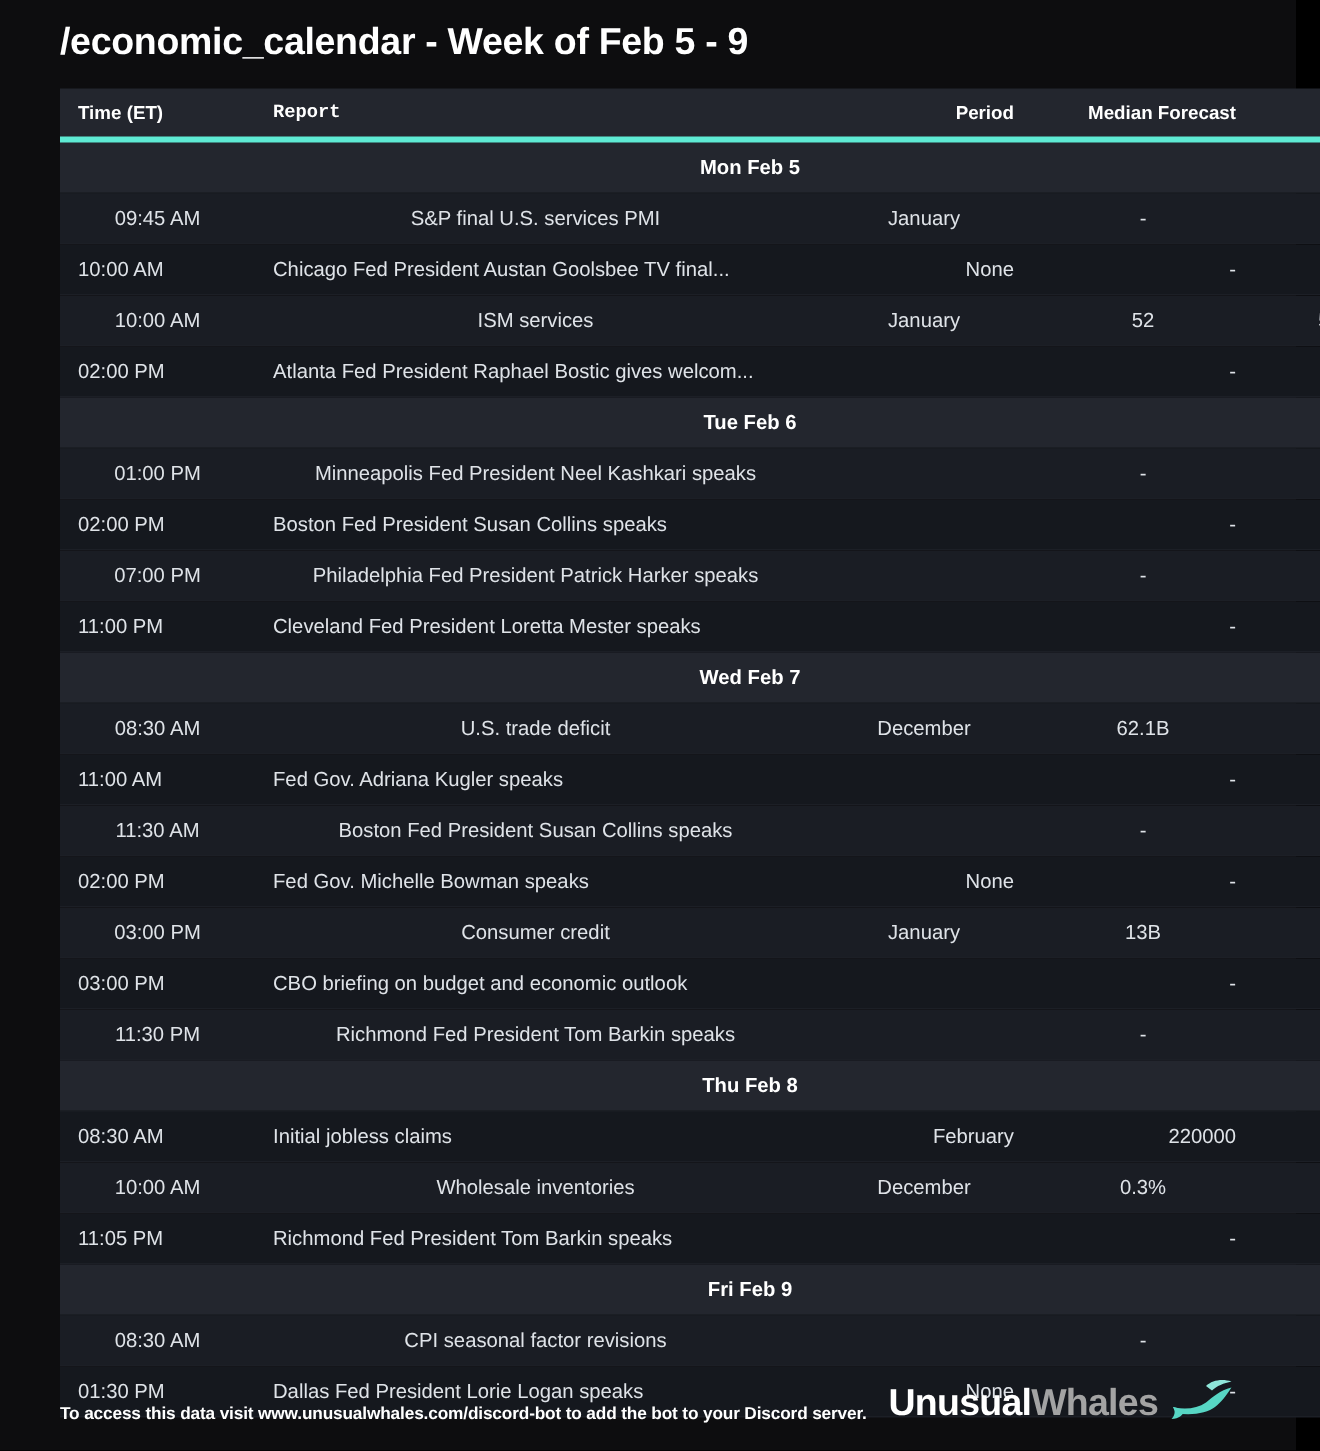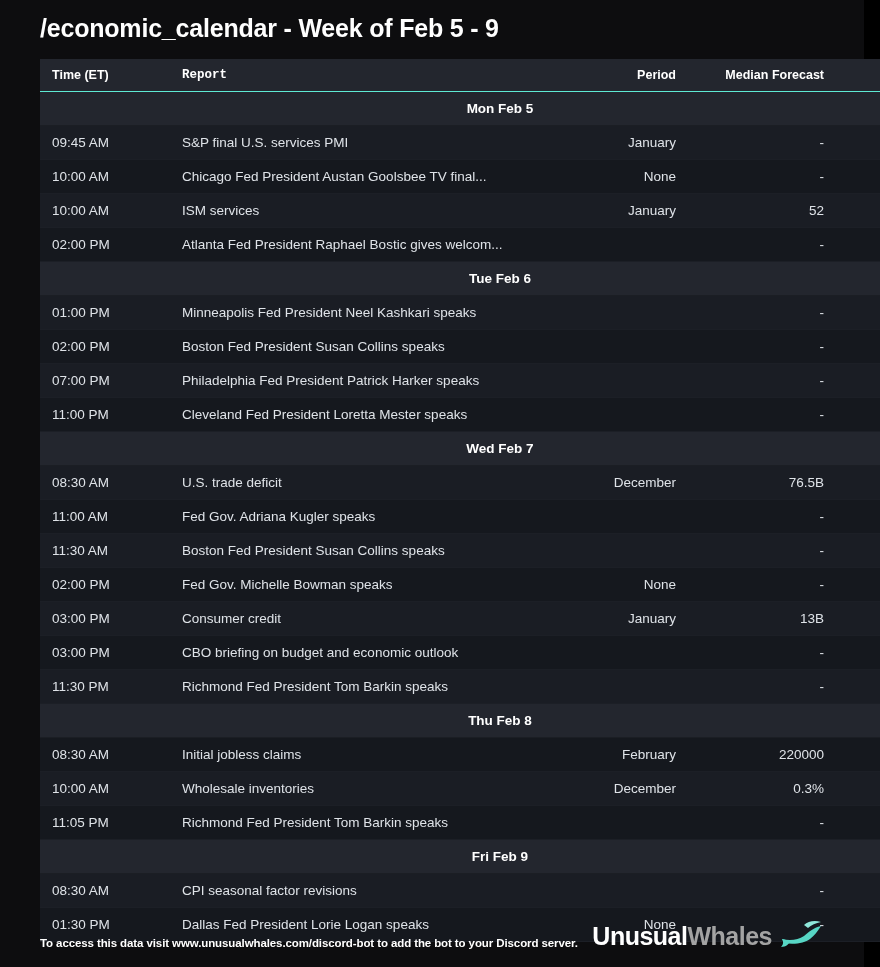--- a/index.html
+++ b/index.html
@@ -35,21 +35,21 @@
     table-layout: fixed;
     font-size: 13.5px;
   }
   table.calendar thead th {
     font-size: 12.5px;
     font-weight: bold;
     color: #ffffff;
     background: #23262e;
     padding: 9px 12px;
     text-align: left;
-    border-bottom: 1px solid #5eead4;
+    border-bottom: 4px solid #5eead4;
   }
   th.col-time { width: 106px; }
   th.col-report { width: 350px; font-family: Liberation Mono, monospace; }
   th.col-period { width: 120px; text-align: right !important; }
   th.col-forecast { width: 124px; text-align: right !important; }
   th.col-previous { width: 100px; text-align: right !important; }
 
   tr.day-row td {
     background: #23262e;
     text-align: center;
@@ -60,21 +60,21 @@
     border-bottom: 1px solid #1b1e24;
   }
   tr.event-row td {
     padding: 9px 12px;
     border-bottom: 1px solid #1c1f26;
     color: #dfe3e8;
     white-space: nowrap;
     overflow: hidden;
     text-overflow: ellipsis;
   }
-  tr.event-row.odd td { background: #1a1d24; }
+  tr.event-row.odd td { background: #1a1d24; text-align: center; }
   tr.event-row.even td { background: #15181e; }
   td.time { color: #c9ced6; }
   td.report { color: #e9ecf1; }
   td.period { text-align: right; color: #dfe3e8; }
   td.forecast { text-align: right; color: #dfe3e8; }
   td.previous { text-align: right; color: #dfe3e8; }
 
   .footer {
     position: absolute;
     left: 40px;
@@ -185,21 +185,21 @@
           <td class="forecast">-</td>
           <td class="previous">-</td>
         </tr>
         <tr class="day-row">
           <td colspan="5">Wed Feb 7</td>
         </tr>
         <tr class="event-row odd">
           <td class="time">08:30 AM</td>
           <td class="report">U.S. trade deficit</td>
           <td class="period">December</td>
-          <td class="forecast">76.5B</td>
+          <td class="forecast">62.1B</td>
           <td class="previous">-</td>
         </tr>
         <tr class="event-row even">
           <td class="time">11:00 AM</td>
           <td class="report">Fed Gov. Adriana Kugler speaks</td>
           <td class="period"></td>
           <td class="forecast">-</td>
           <td class="previous">-</td>
         </tr>
         <tr class="event-row odd">

